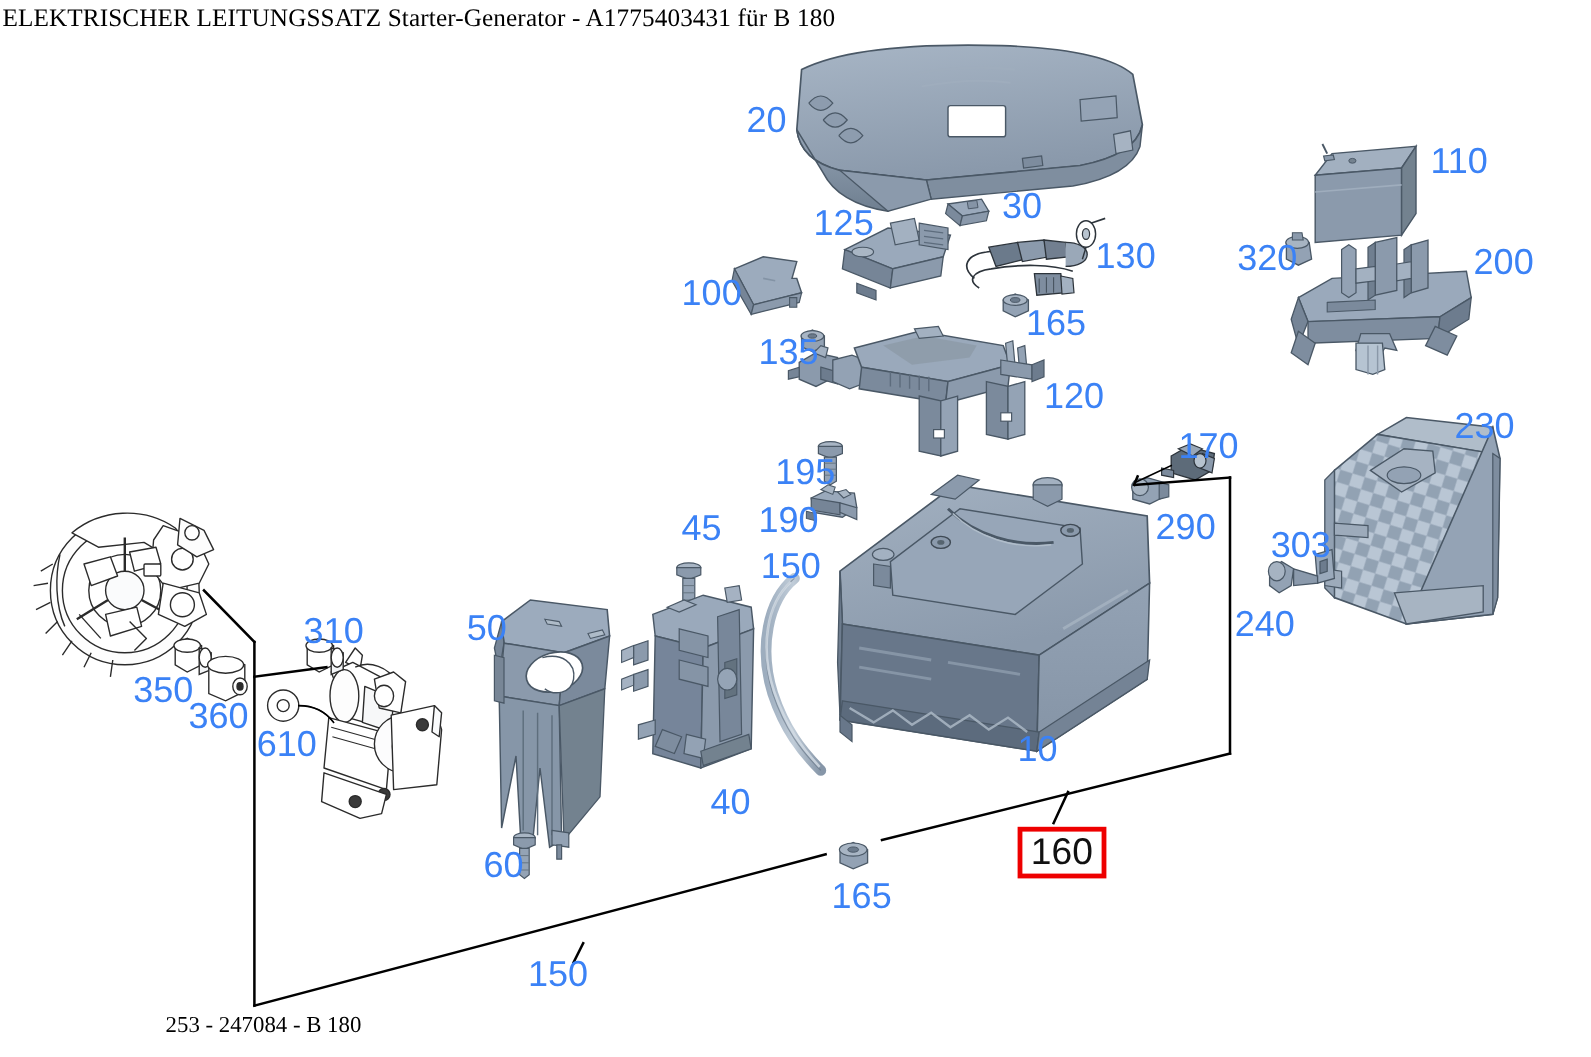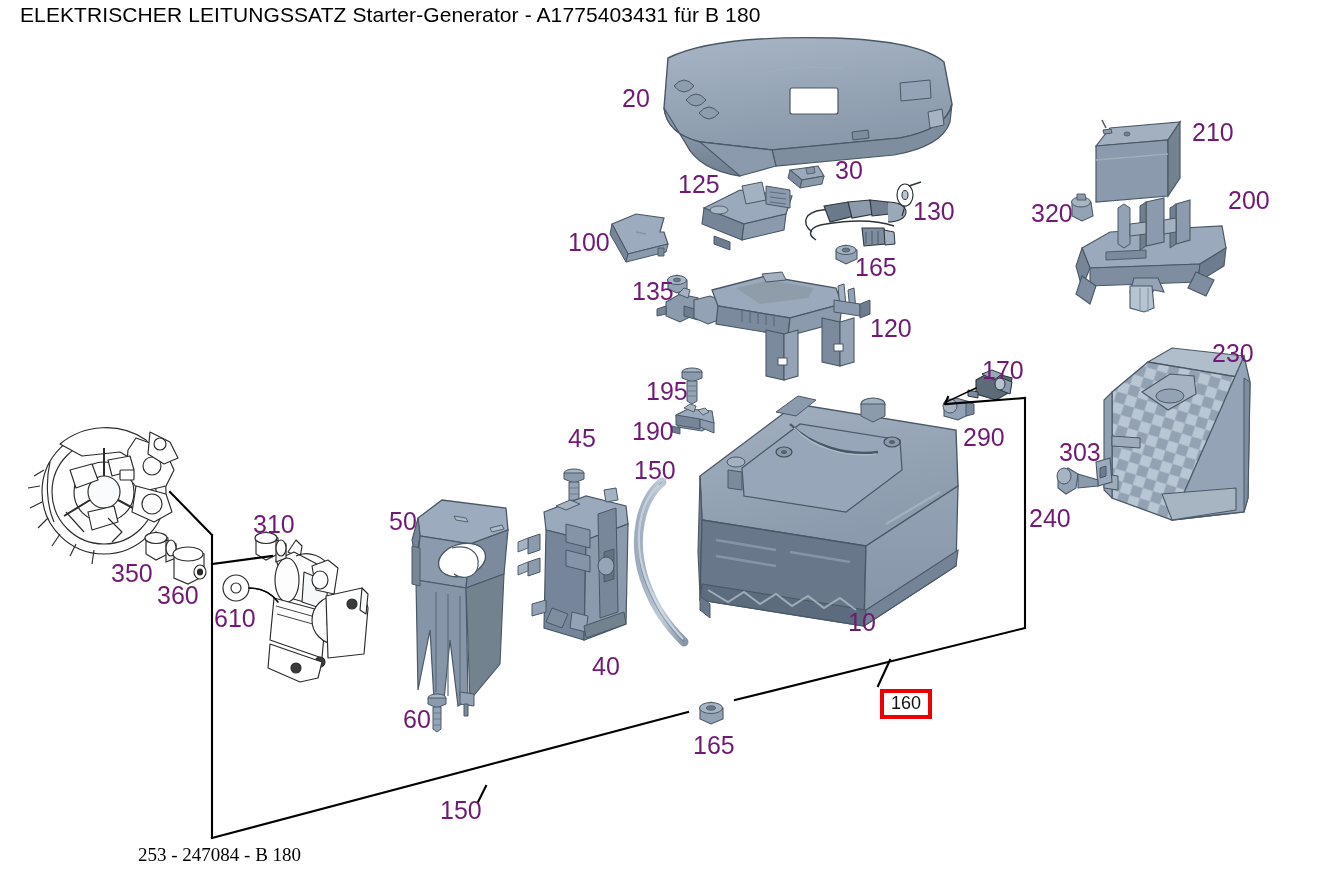--- a/index.html
+++ b/index.html
@@ -1,29 +1,29 @@
 <!DOCTYPE html>
 <html><head>
 <meta charset="utf-8">
 <title>Elektrischer Leitungssatz</title>
 <style>
   html,body{margin:0;padding:0;background:#ffffff;}
   body{width:1326px;height:881px;overflow:hidden;
        font-family:"Liberation Serif", serif;color:#000;}
   #page{position:relative;width:1326px;height:881px;background:#fff;}
 
-  #title{position:absolute;left:20px;top:3px;font-size:21px;
-         font-family:Liberation Sans, sans-serif;white-space:nowrap;letter-spacing:.1px;}
+  #title{position:absolute;left:2px;top:3px;font-size:21px;
+         font-family:Liberation Serif, serif;white-space:nowrap;letter-spacing:.1px;}
   #footer{position:absolute;left:138px;top:844px;font-size:19px;
           font-family:Liberation Serif, serif;white-space:nowrap;}
 
   .lbl{position:absolute;font-family:"Liberation Sans", sans-serif;
-       font-size:25px;color:#701a75;white-space:nowrap;line-height:1;}
+       font-size:30px;color:#3b82f6;white-space:nowrap;line-height:1;}
   .lbl.hl{border:4px solid #ee0000;background:#fff;padding:1px 7px 3px 7px;
-          font-size:18px;color:#111;margin-left:32px;}
+          font-size:31px;color:#111;}
 
   svg.layer{position:absolute;left:0;top:0;width:1326px;height:881px;
             pointer-events:none;}
 </style>
 </head>
 <body>
 
 <div id="page">
 
   <div id="title">ELEKTRISCHER LEITUNGSSATZ Starter-Generator - A1775403431 für B 180</div>
@@ -457,20 +457,20 @@
   <div class="lbl" style="left:963px;top:425px">290</div>
   <div class="lbl" style="left:693px;top:733px">165</div>
 
   <div class="lbl hl" style="left:848px;top:689px">160</div>
 
   <div class="lbl" style="left:440px;top:798px">150</div>
   <div class="lbl" style="left:253px;top:512px">310</div>
   <div class="lbl" style="left:214px;top:606px">610</div>
   <div class="lbl" style="left:111px;top:561px">350</div>
   <div class="lbl" style="left:157px;top:583px">360</div>
-  <div class="lbl" style="left:1192px;top:120px">210</div>
-  <div class="lbl" style="left:1228px;top:188px">200</div>
+  <div class="lbl" style="left:1192px;top:120px">110</div>
+  <div class="lbl" style="left:1228px;top:204px">200</div>
   <div class="lbl" style="left:1031px;top:201px">320</div>
   <div class="lbl" style="left:1212px;top:341px">230</div>
   <div class="lbl" style="left:1059px;top:440px">303</div>
   <div class="lbl" style="left:1029px;top:506px">240</div>
 
 </div>
 
 </body></html>

